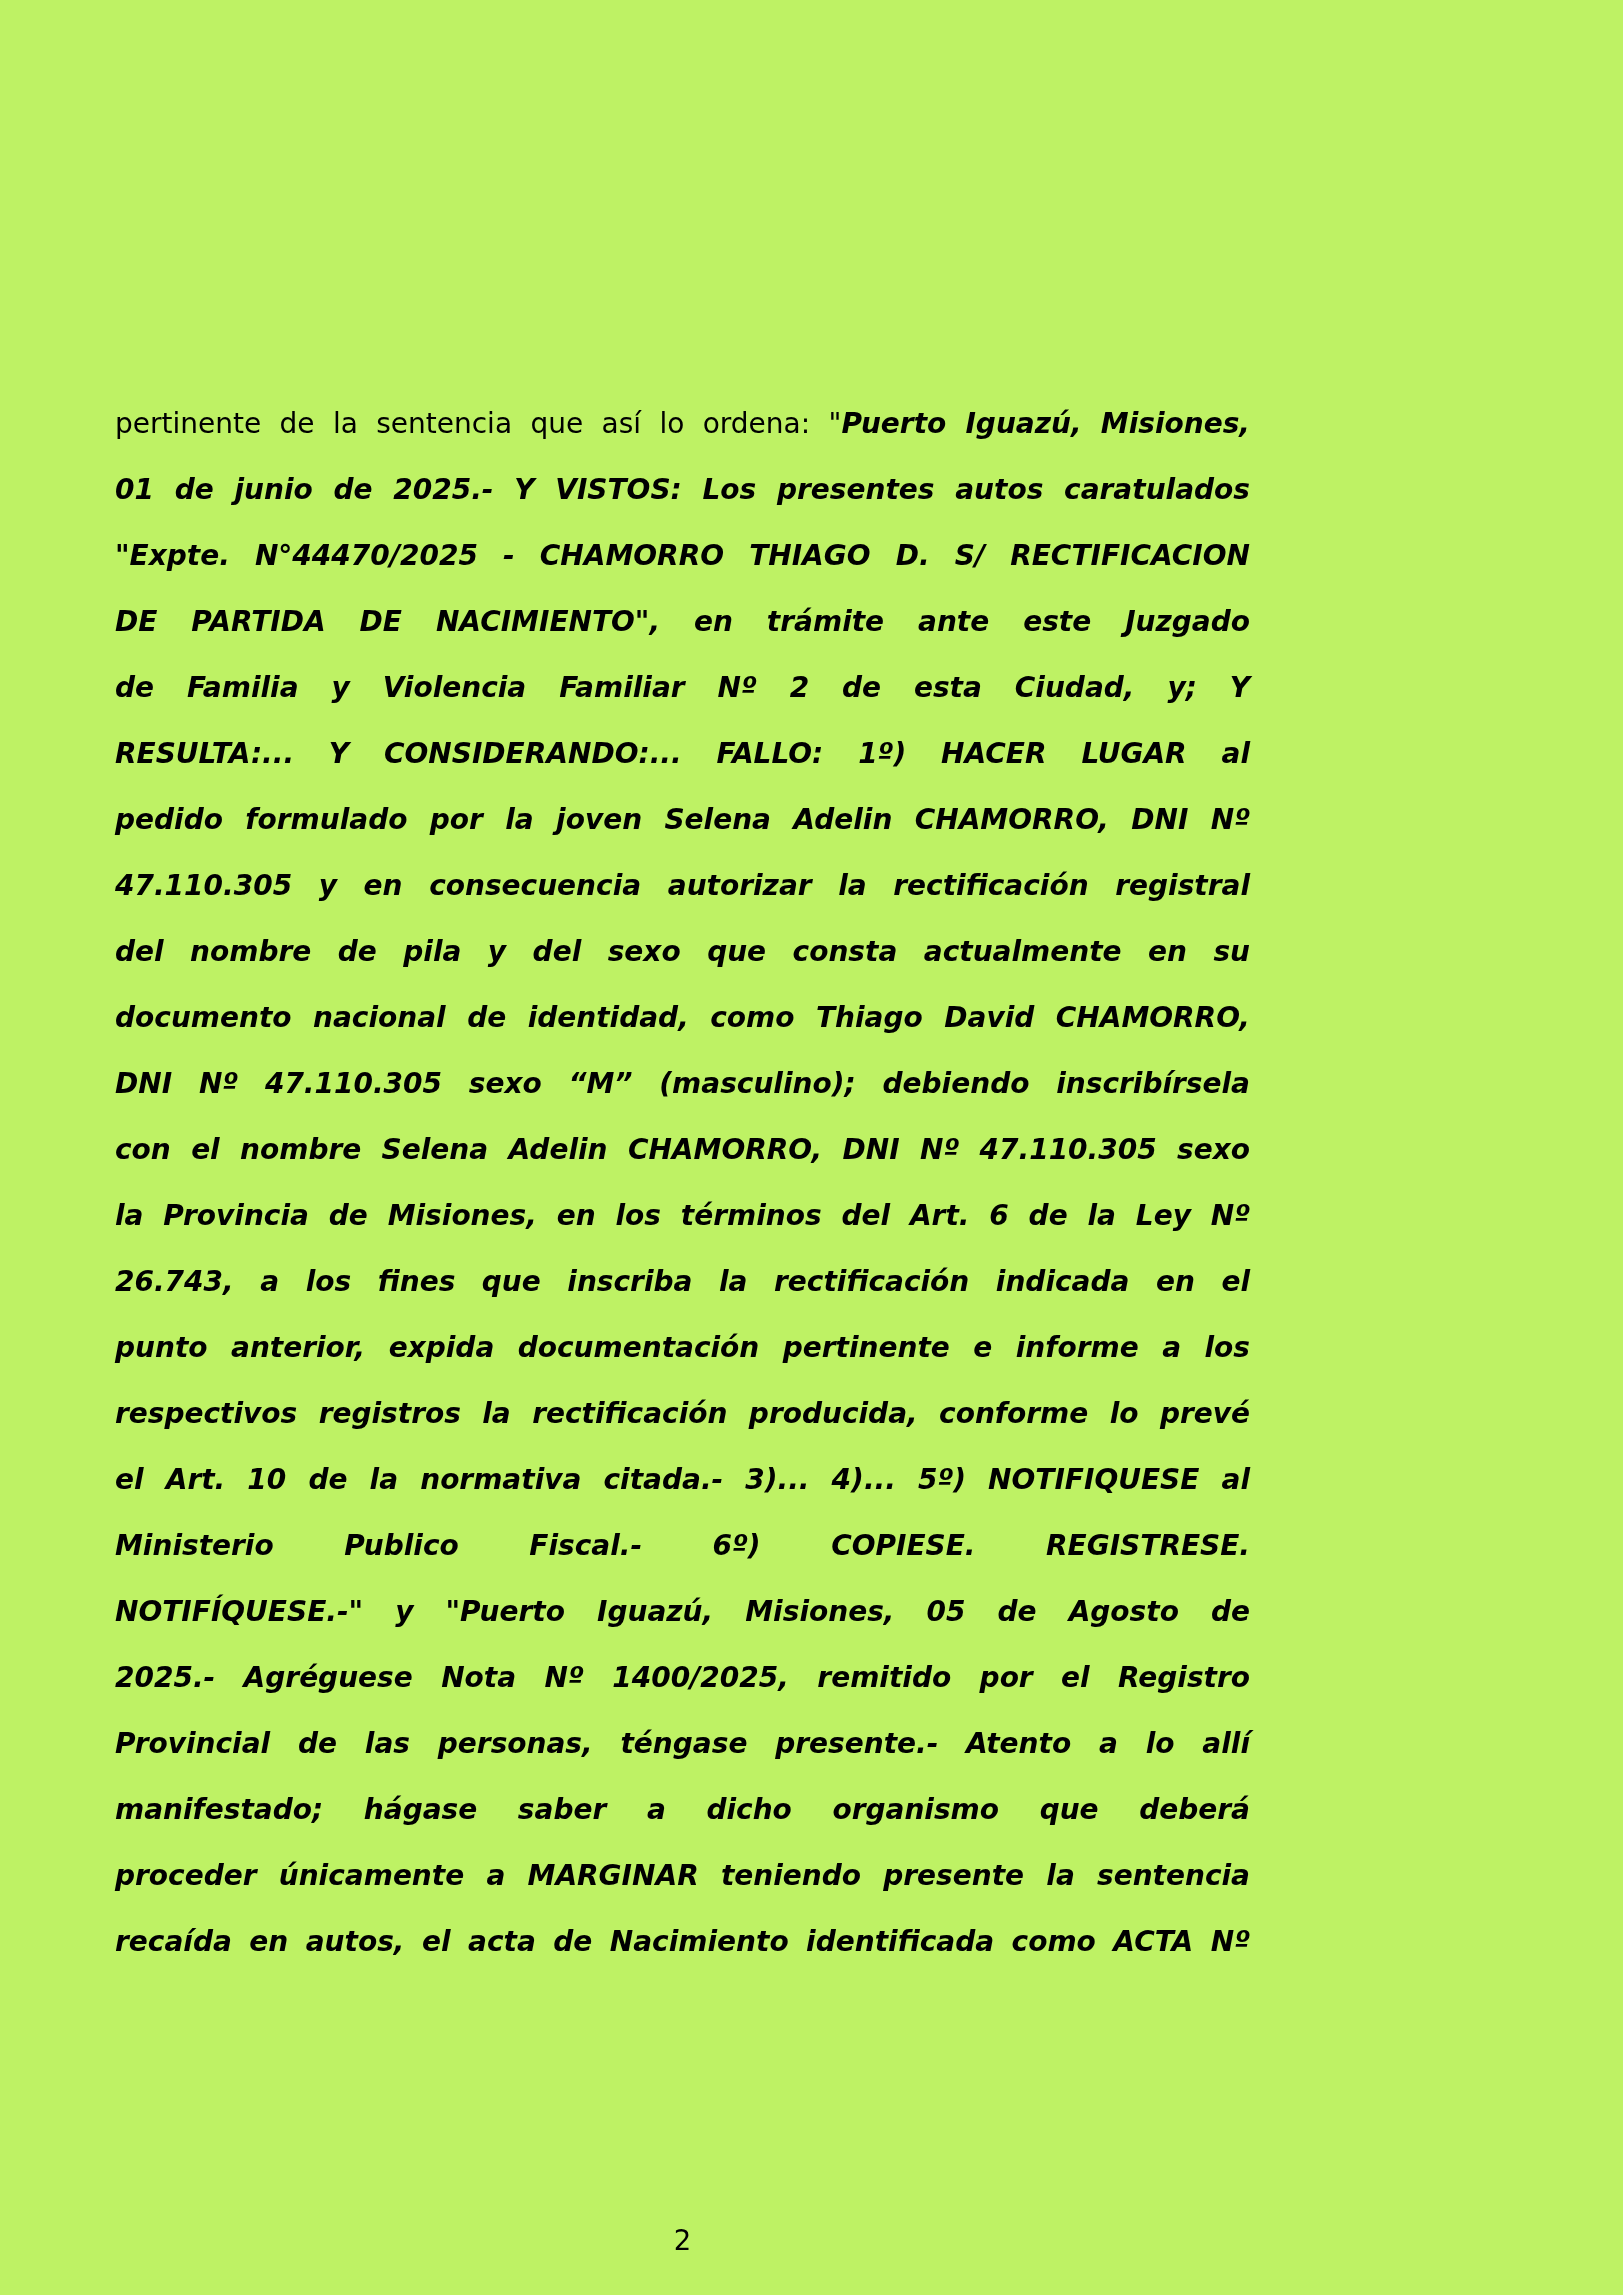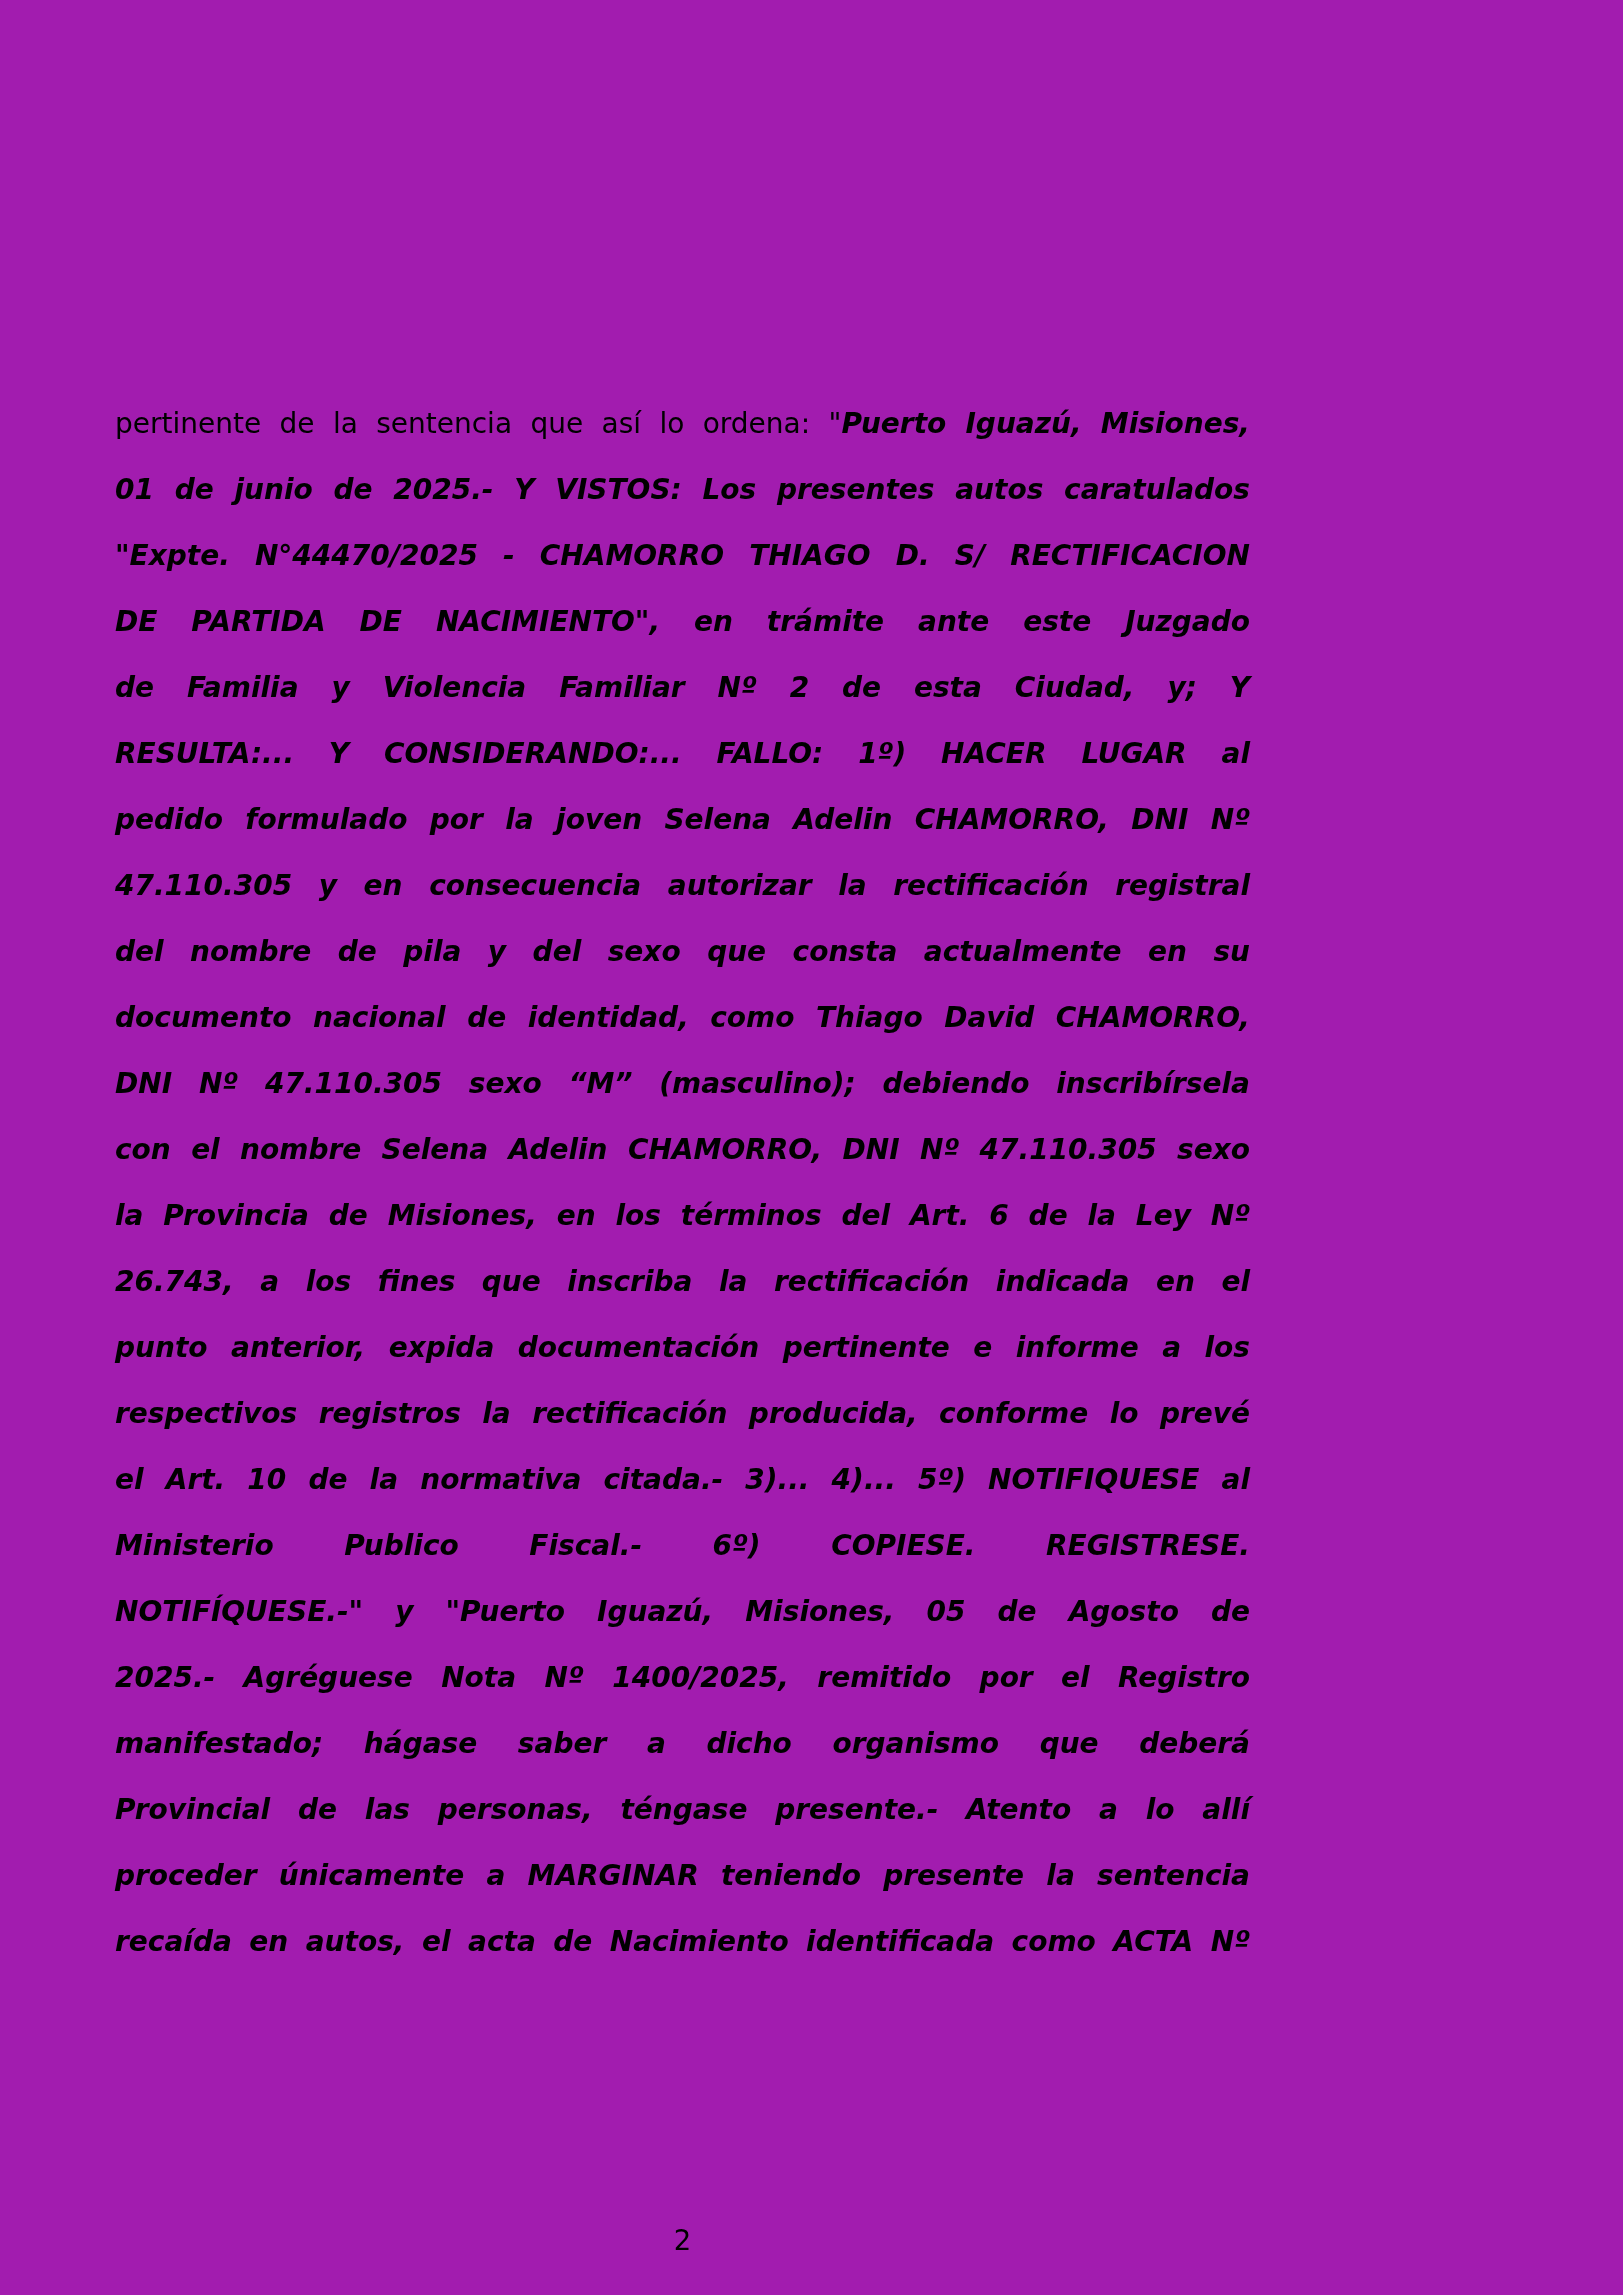--- a/index.html
+++ b/index.html
@@ -4,21 +4,21 @@
 <style>
   html, body {
     margin: 0;
     padding: 0;
     background: #ffffff;
   }
   .page {
     position: relative;
     width: 1623px;
     height: 2295px;
-    background: #a21caf;
+    background: #bef264;
     font-family: "DejaVu Sans", "Liberation Sans", sans-serif;
     color: #000000;
     overflow: hidden;
   }
   .text-block {
     position: absolute;
     left: 115px;
     top: 391px;
     width: 1135px;
   }
@@ -65,20 +65,20 @@
       <div class="line"><span class="bi">DNI Nº 47.110.305 sexo “M” (masculino); debiendo inscribírsela</span></div>
       <div class="line"><span class="bi">con el nombre Selena Adelin CHAMORRO, DNI Nº 47.110.305 sexo</span></div>
       <div class="line"><span class="bi">la Provincia de Misiones, en los términos del Art. 6 de la Ley Nº</span></div>
       <div class="line"><span class="bi">26.743, a los fines que inscriba la rectificación indicada en el</span></div>
       <div class="line"><span class="bi">punto anterior, expida documentación pertinente e informe a los</span></div>
       <div class="line"><span class="bi">respectivos registros la rectificación producida, conforme lo prevé</span></div>
       <div class="line"><span class="bi">el Art. 10 de la normativa citada.- 3)... 4)... 5º) NOTIFIQUESE al</span></div>
       <div class="line"><span class="bi">Ministerio Publico Fiscal.- 6º) COPIESE. REGISTRESE.</span></div>
       <div class="line"><span class="bi">NOTIFÍQUESE.-" y "Puerto Iguazú, Misiones, 05 de Agosto de</span></div>
       <div class="line"><span class="bi">2025.- Agréguese Nota Nº 1400/2025, remitido por el Registro</span></div>
+      <div class="line"><span class="bi">Provincial de las personas, téngase presente.- Atento a lo allí</span></div>
       <div class="line"><span class="bi">manifestado; hágase saber a dicho organismo que deberá</span></div>
-      <div class="line"><span class="bi">Provincial de las personas, téngase presente.- Atento a lo allí</span></div>
       <div class="line"><span class="bi">proceder únicamente a MARGINAR teniendo presente la sentencia</span></div>
       <div class="line"><span class="bi">recaída en autos, el acta de Nacimiento identificada como ACTA Nº</span></div>
     </div>
   <div class="page-number">2</div>
 </div>
 
 
 </body></html>

